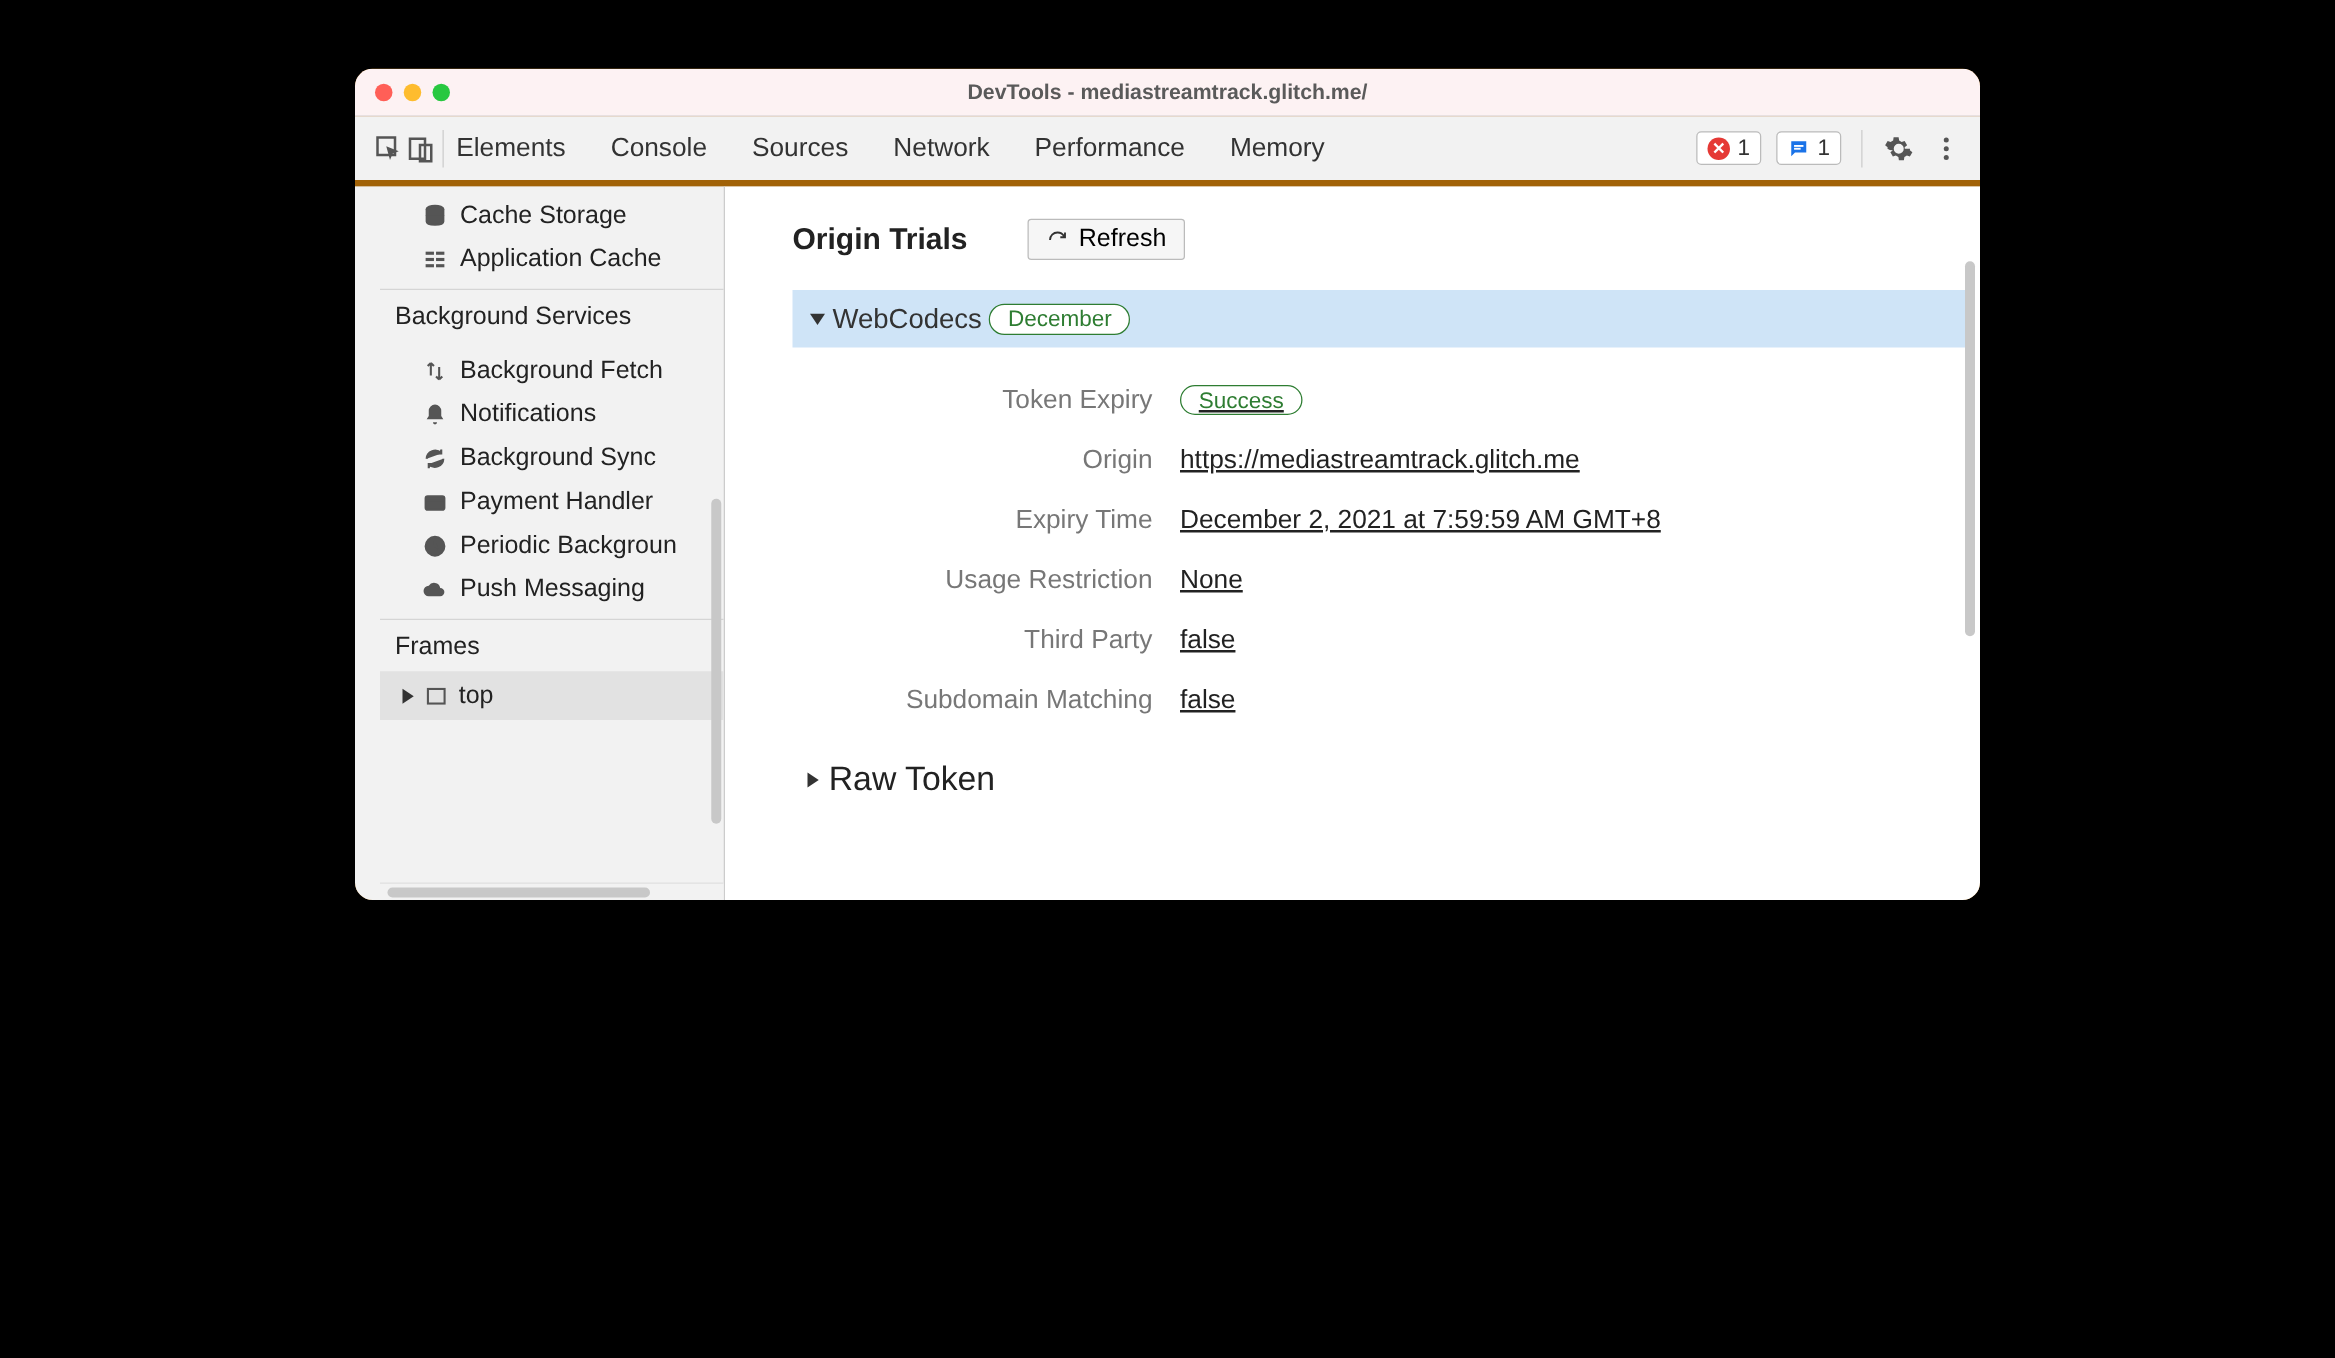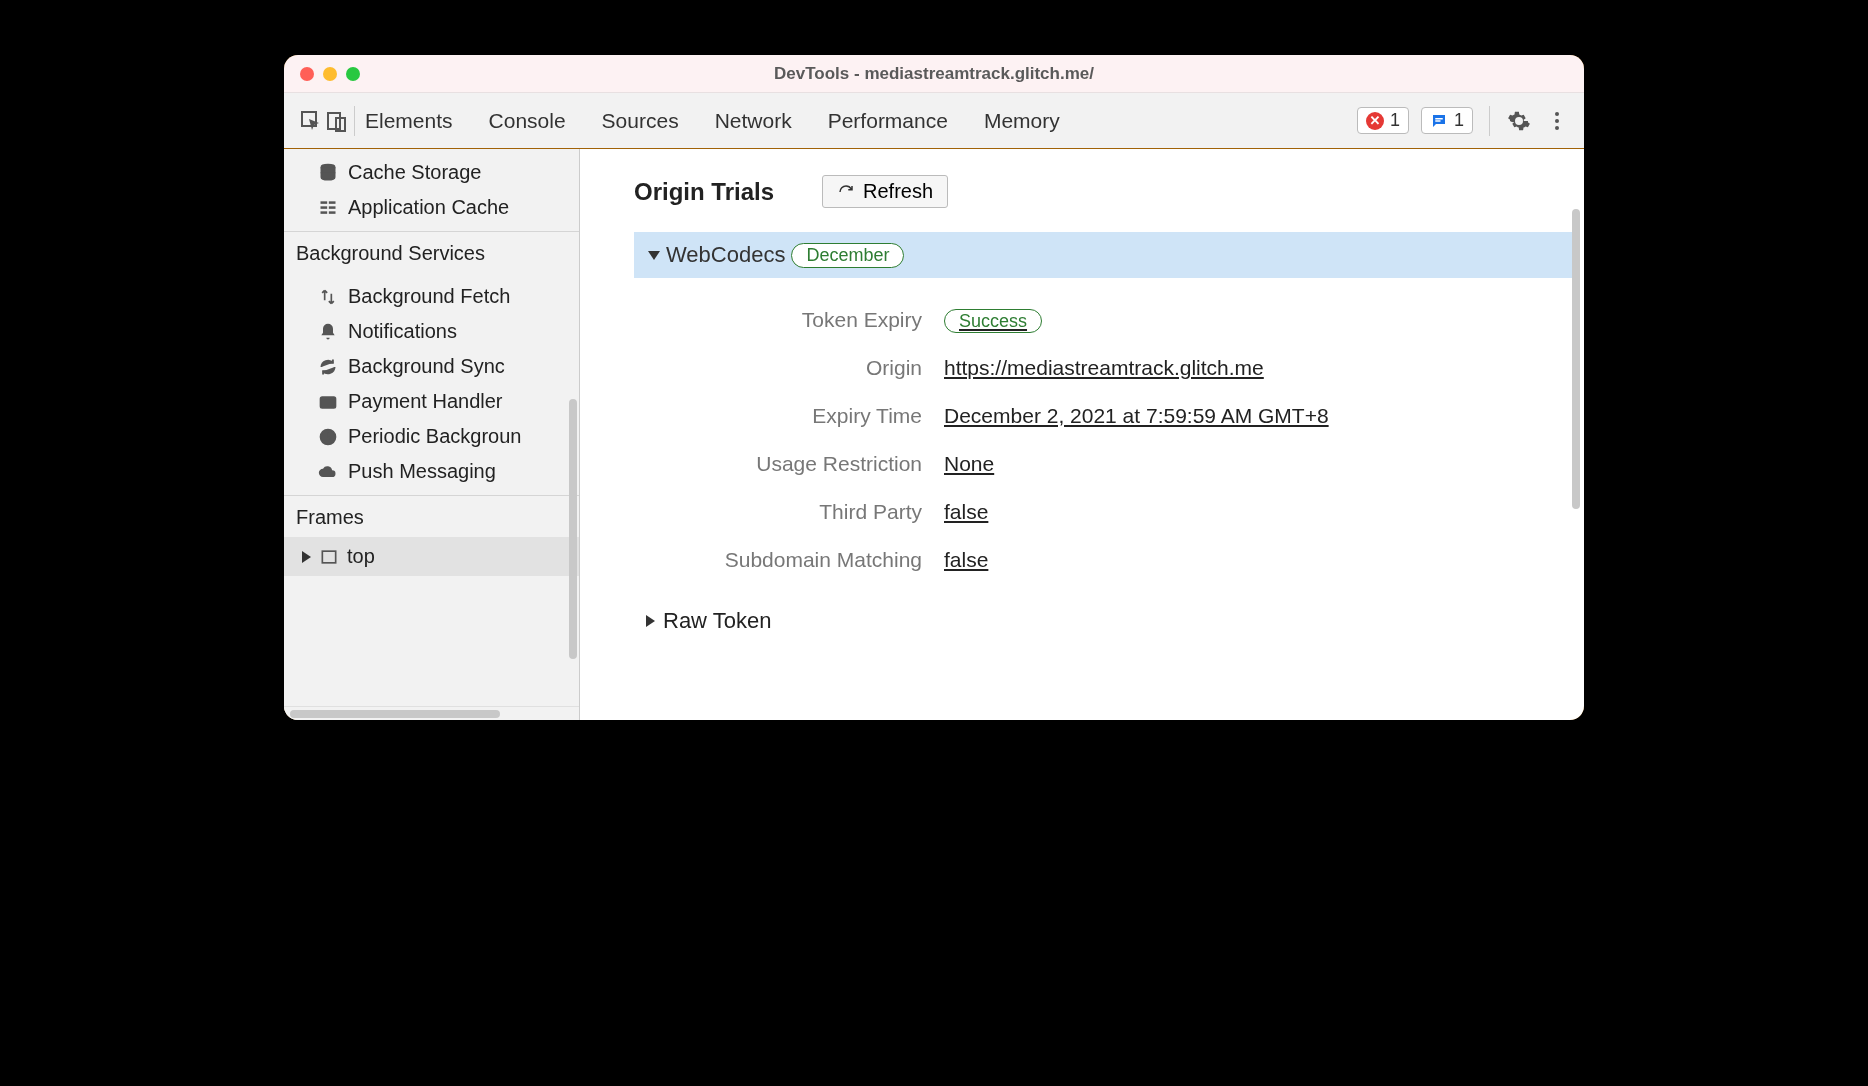--- a/index.html
+++ b/index.html
@@ -38,21 +38,21 @@
   .dot.red { background: #ff5f57; }
   .dot.yellow { background: #febc2e; }
   .dot.green { background: #28c840; }
   .title-text {
     position: absolute; left: 0; right: 0; text-align: center;
     font-size: 17px; color: #5a5a5a; font-weight: 600; pointer-events:none;
   }
   .toolbar {
     height: 56px;
     background: #f2f2f2;
-    border-bottom: 1px solid #a16207;
+    border-bottom: 5px solid #a16207;
     display: flex;
     align-items: center;
     padding: 0 14px;
   }
   .tool-icon { width: 26px; height: 26px; color:#555; display:flex;align-items:center;justify-content:center;}
   .tool-sep { width:1px; height:30px; background:#ccc; margin:0 4px;}
   .tabs { display:flex; gap:36px; font-size:21px; color:#333; margin-left:6px;}
   .tab { cursor:pointer; }
   .toolbar-right { margin-left:auto; display:flex; align-items:center; gap:12px;}
   .badge {
@@ -61,21 +61,21 @@
     padding:2px 8px; font-size:18px; background:#fff;
   }
   .badge .count { color:#333 }
   .err-circle { width:18px;height:18px;border-radius:50%;background:#e53935;color:#fff;display:flex;align-items:center;justify-content:center;font-size:13px;font-weight:bold;}
   .msg-icon { width:18px;height:18px;color:#1a73e8; }
   .gear-icon,.more-icon{ color:#555;}
   .body { flex:1; display:flex; overflow:hidden; }
   .sidebar {
     width: 296px; background:#f2f2f2; border-right:1px solid #ccc;
     overflow-y:auto; font-size:20px; color:#222; position:relative;
-    display:flex; flex-direction:column;
+    display:flex; flex-direction:column;padding-left:20px;
   }
   .side-section { padding:6px 0 6px 0; }
   .side-header { padding:10px 12px 8px 12px; font-size:20px; color:#222; border-top:1px solid #d5d5d5;}
   .side-item {
     display:flex; align-items:center; gap:10px;
     padding:6px 12px 6px 34px; cursor:pointer; white-space:nowrap; overflow:hidden;
   }
   .side-item svg,.side-item .ico{width:20px;height:20px;flex-shrink:0;color:#555;fill:#555;}
   .frames-item { background:#e2e2e2; padding:8px 12px 8px 18px; display:flex;align-items:center;gap:8px;}
   .side-scroll-h { height:14px; background:#f2f2f2; border-top:1px solid #e0e0e0; position:relative; margin-top:auto;}
@@ -93,21 +93,21 @@
     padding:10px 14px; font-size:22px; color:#333; margin-right:6px;
   }
   .pill {
     border:1.5px solid #2e7d32; color:#2e7d32; border-radius:999px;
     padding:1px 14px; font-size:18px; background:#fff;
   }
   .detail-table { margin-top:18px; margin-left:18px; font-size:21px;}
   .detail-row { display:flex; gap:22px; padding:12px 0;}
   .detail-label { width:270px; text-align:right; color:#777;}
   .detail-value { color:#222;text-decoration:underline;}
-  .raw-token { margin-top:24px; margin-left:12px; font-size:22px; color:#222; display:flex;align-items:center;gap:8px;}
+  .raw-token { margin-top:24px; margin-left:12px; font-size:27px; color:#222; display:flex;align-items:center;gap:8px;}
   .tri { display:inline-block; }
   .tri.down{width:0;height:0;border-left:6px solid transparent;border-right:6px solid transparent;border-top:9px solid #333;}
   .tri.right{width:0;height:0;border-top:6px solid transparent;border-bottom:6px solid transparent;border-left:9px solid #333;}
   .main-scroll-v{position:absolute;right:4px;top:60px;width:8px;height:300px;background:#c8c8c8;border-radius:4px;}
 </style>
 </head>
 <body>
 
 <div class="window">
   <div class="titlebar">

